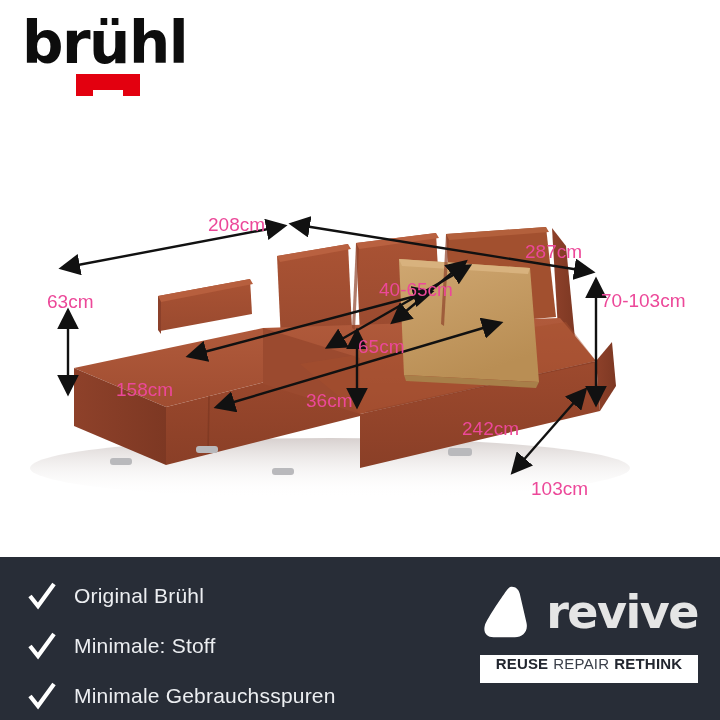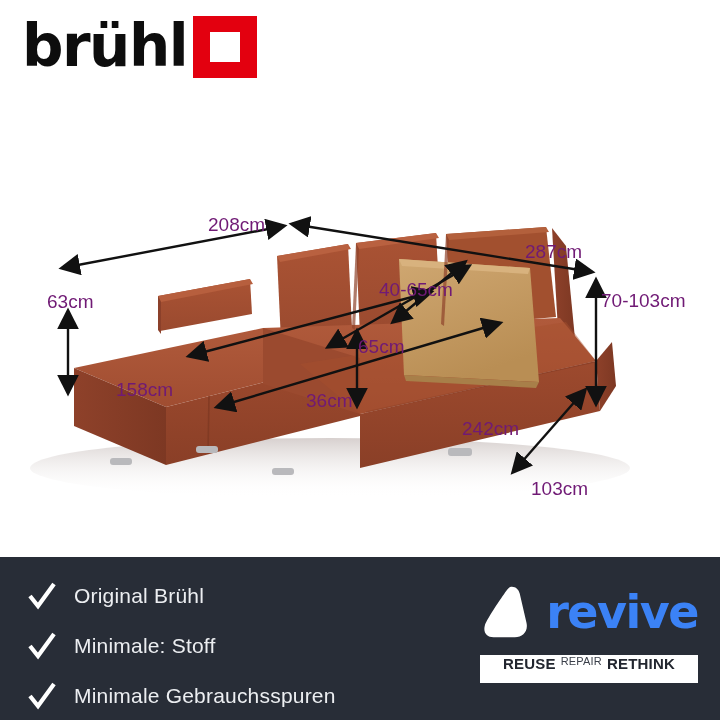--- a/index.html
+++ b/index.html
@@ -15,20 +15,21 @@
     background: #ffffff;
   }
 
   
   .brand {
     position: absolute;
     left: 22px; top: 14px;
     display: flex;
     align-items: center;
     gap: 0px;
+    flex-direction: column;
   }
   .brand-word {
     font-family: "DejaVu Sans", sans-serif;
     font-weight: bold;
     font-size: 58px;
     line-height: 58px;
     letter-spacing: -1.5px;
     color: #0d0d0d;
     display: block;
     padding-right: 6px;
@@ -57,21 +58,21 @@
 
   
   .dim-svg {
     position: absolute; left: 0; top: 0;
     pointer-events: none;
   }
   .dim-label {
     position: absolute;
     font-family: "Liberation Sans", sans-serif;
     font-size: 19px;
-    color: #701a75;
+    color: #ec4899;
     white-space: nowrap;
     letter-spacing: 0px;
   }
 
   
   .footer {
     position: absolute;
     left: 0; top: 557px;
     width: 720px; height: 163px;
     background: #282d37;
@@ -112,21 +113,21 @@
     align-items: center;
     gap: 10px;
     height: 62px;
   }
   .revive-mark { width: 58px; height: 58px; display:block; }
   .revive-word {
     font-family: "DejaVu Sans", sans-serif;
     font-weight: bold;
     font-size: 46px;
     line-height: 46px;
-    color: #3b82f6;
+    color: #e5e5e5;
     letter-spacing: -1.5px;
   }
   .revive-badge {
     margin-top: 12px;
     background: #ffffff;
     height: 28px;
     display: flex;
     justify-content: center;
     gap: 5px;
     padding: 0 8px;
@@ -134,21 +135,21 @@
   .badge-strong {
     font-family: "Liberation Sans", sans-serif;
     font-weight: bold;
     font-size: 15px;
     color: #22262f;
     letter-spacing: 0.2px;
   }
   .badge-light {
     font-family: "Liberation Sans", sans-serif;
     font-weight: normal;
-    font-size: 11px;
+    font-size: 15px;
     color: #3a3f49;
     letter-spacing: 0.2px;
   }
 </style>
 </head>
 <body>
 
 <div id="page">
 
   <div class="brand">

